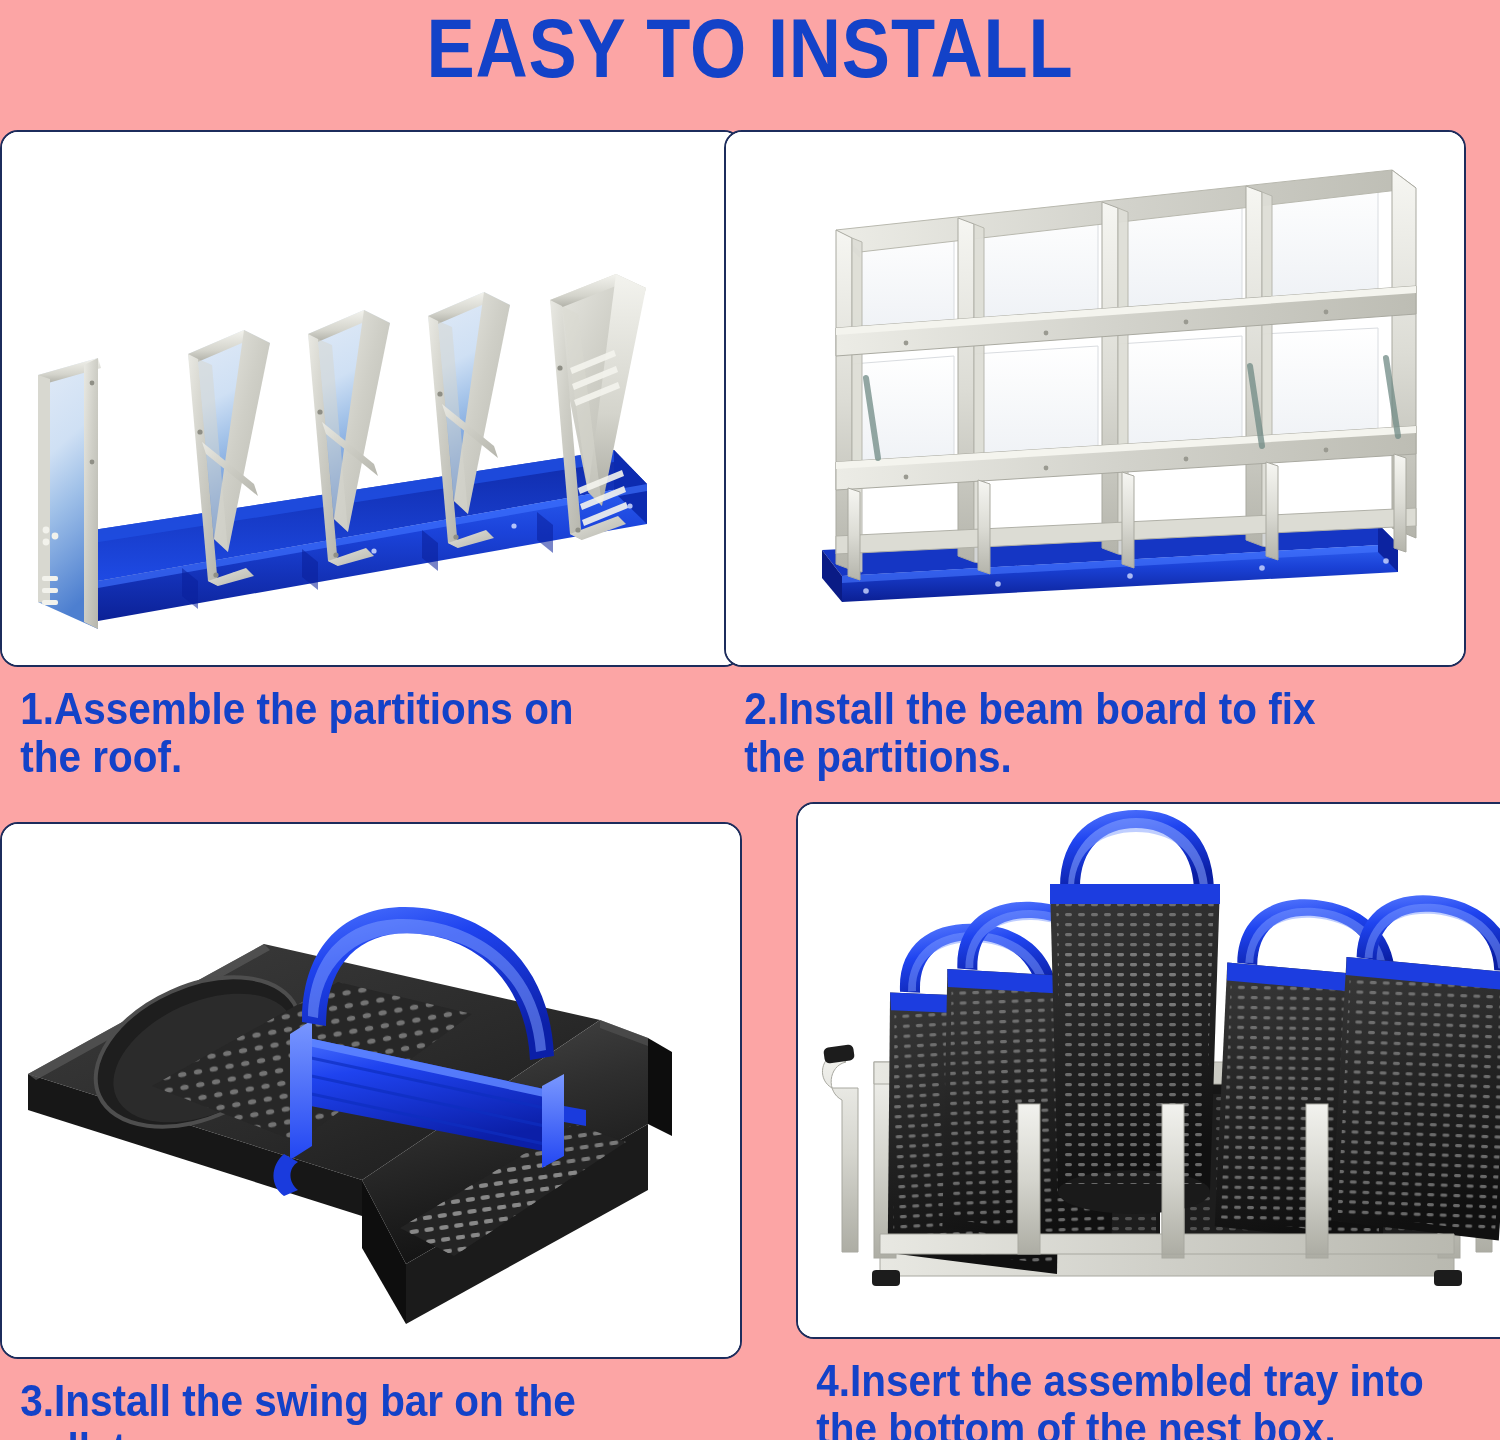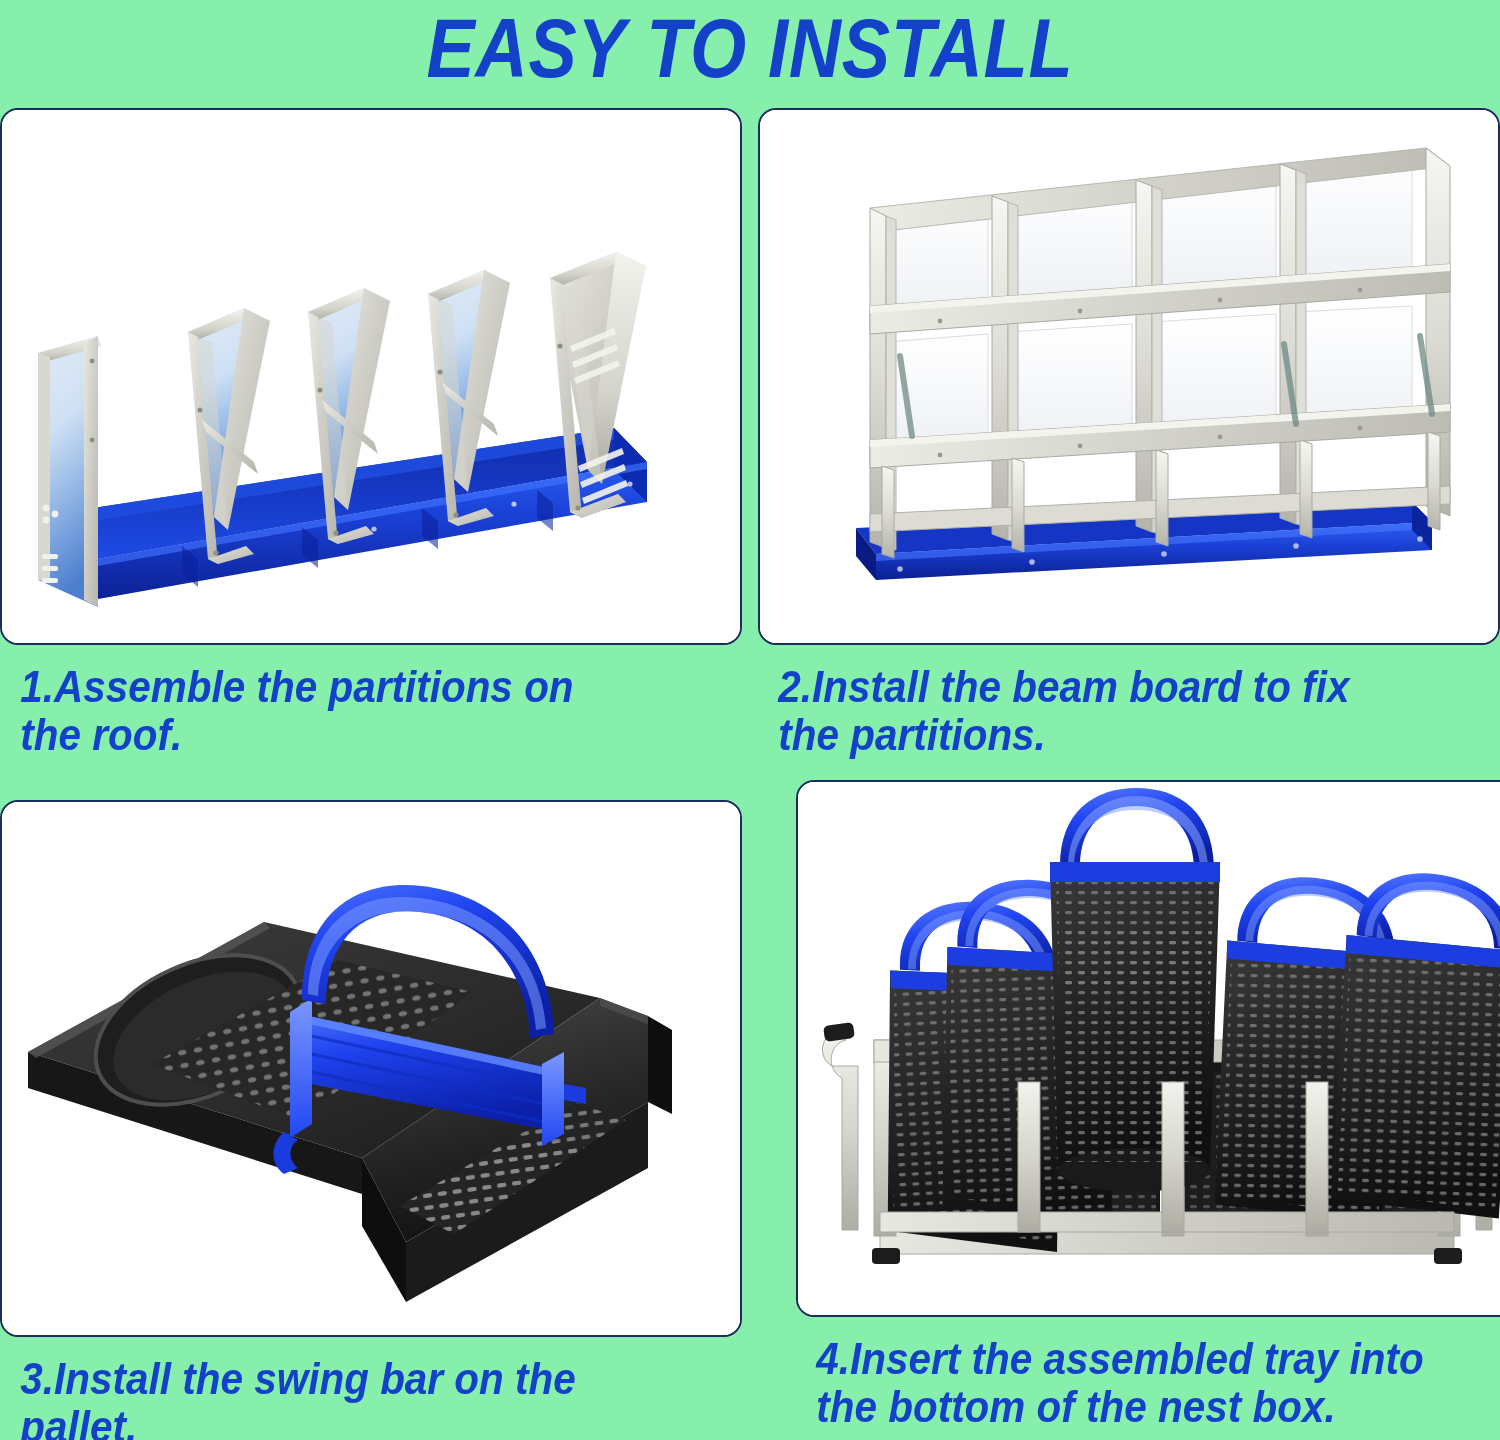--- a/index.html
+++ b/index.html
@@ -10,22 +10,21 @@
     height: 1440px;
     background: #ffffff;
     font-family: "Liberation Sans", "DejaVu Sans", sans-serif;
     overflow: hidden;
   }
 
   #page {
     position: relative;
     width: 1500px;
     height: 1440px;
-    background: #86efac;
-    font-style: italic;
+    background: #fca5a5;
   }
 
   
   #title {
     position: absolute;
     left: 0;
     top: -2px;
     width: 1500px;
     height: 100px;
     line-height: 100px;
@@ -36,23 +35,24 @@
     font-size: 84px;
     letter-spacing: 1px;
     transform: scaleX(0.86);
     transform-origin: center center;
     white-space: nowrap;
   }
 
   
   .cell {
     position: absolute;
+    margin-top: 22px;
   }
   #cell-1 { left: 0px;   top: 108px; width: 742px; height: 660px; }
-  #cell-2 { left: 758px; top: 108px; width: 742px; height: 660px; }
+  #cell-2 { left: 724px; top: 108px; width: 742px; height: 660px; }
   #cell-3 { left: 0px;   top: 800px; width: 742px; height: 660px; }
   #cell-4 { left: 796px; top: 780px; width: 742px; height: 660px; }
 
   .photo-frame {
     position: relative;
     width: 100%;
     height: 537px;
     border: 2px solid #1c2c5c;
     border-radius: 18px;
     background: #ffffff;

